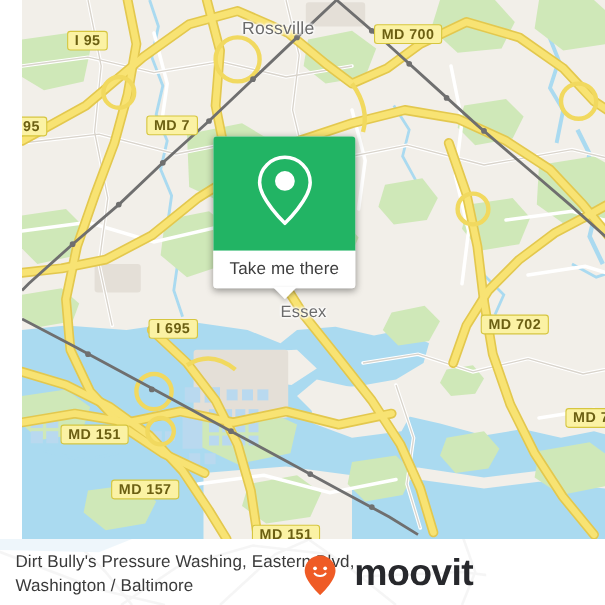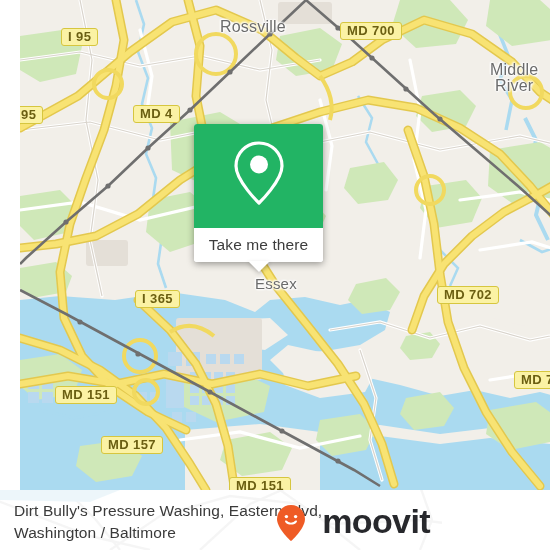--- a/index.html
+++ b/index.html
@@ -277,33 +277,29 @@
           <circle cx="60" cy="322" r="2.6"></circle>
             <circle cx="118" cy="354" r="2.6"></circle>
           <circle cx="190" cy="392" r="2.6"></circle>
             <circle cx="262" cy="431" r="2.6"></circle>
           <circle cx="318" cy="461" r="2.6"></circle>
         </g>
       </g>
     </svg>
 
     <div class="place big" style="left:200px;top:18px;">Rossville</div>
-    <div class="place big two" style="left:470px;top:62px;">
-        <div>Middle</div>
-        <div>River</div>
-      </div>
     <div class="place mid" style="left:235px;top:275px;">Essex</div>
 
     <div class="shield" style="left:41px;top:28px;">I 95</div>
     <div class="shield" style="left:320px;top:22px;">MD 700</div>
     <div class="shield" style="left:-6px;top:106px;">95</div>
-    <div class="shield" style="left:113px;top:105px;">MD 4</div>
+    <div class="shield" style="left:113px;top:105px;">MD 7</div>
     <div class="shield" style="left:417px;top:286px;">MD 702</div>
     <div class="shield" style="left:494px;top:371px;">MD 702</div>
-    <div class="shield" style="left:115px;top:290px;">I 365</div>
+    <div class="shield" style="left:115px;top:290px;">I 695</div>
     <div class="shield" style="left:35px;top:386px;">MD 151</div>
     <div class="shield" style="left:81px;top:436px;">MD 157</div>
     <div class="shield" style="left:209px;top:477px;">MD 151</div>
 
   </div>
 
   <div class="card">
     <div class="card-top">
       <span>
         <svg width="54" height="68" viewBox="0 0 54 68" fill="none">

